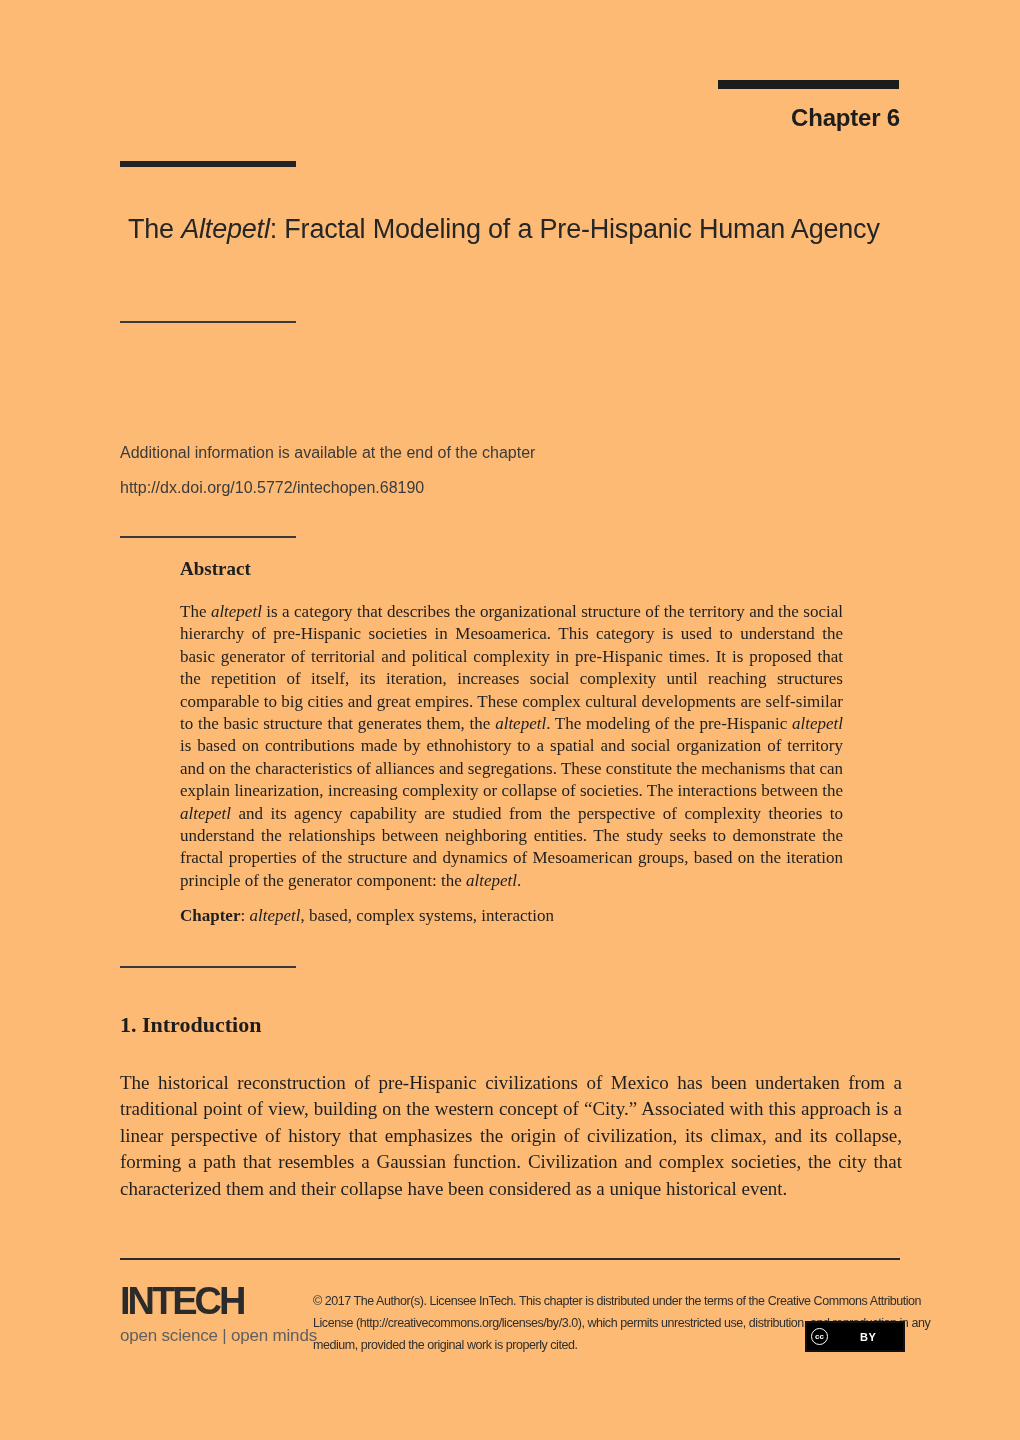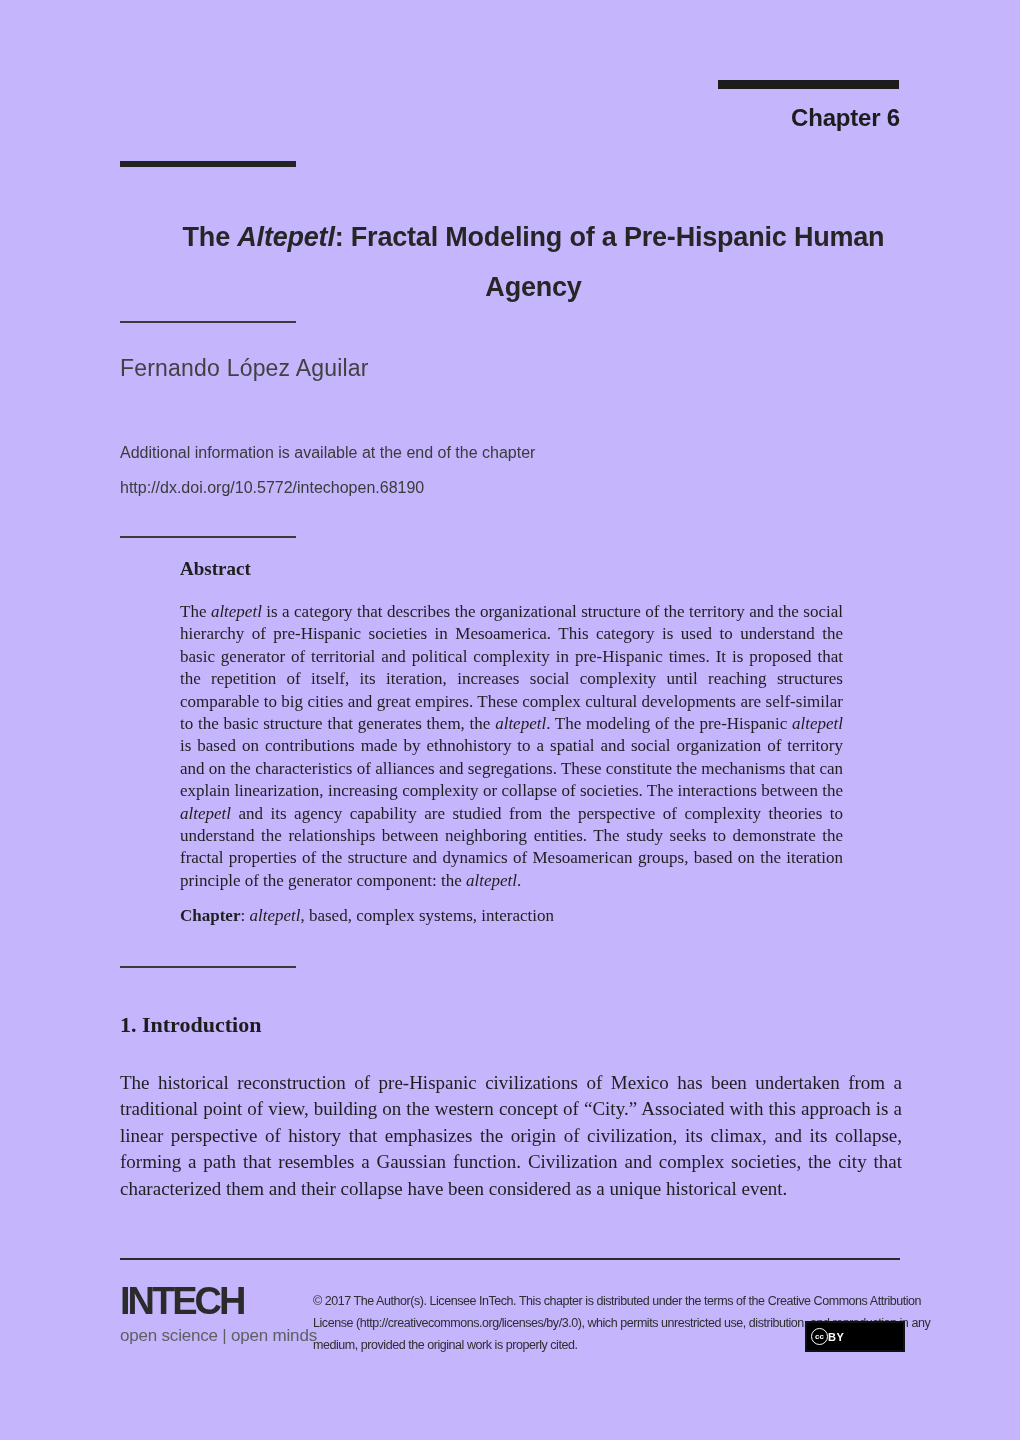--- a/index.html
+++ b/index.html
@@ -1,36 +1,36 @@
 <!DOCTYPE html>
 <html><head>
 <meta charset="utf-8">
 <style>
   html,body{margin:0;padding:0;background:#ffffff;}
   .page{
     position:relative;
     width:1020px;height:1440px;
-    background:#c4b5fd;
+    background:#fdba74;
     font-family:"Liberation Sans", sans-serif;
     color:#222;
     overflow:hidden;
   }
   
   .top-bar{position:absolute;left:718px;top:80px;width:181px;height:9px;background:#1c1c1c;}
   .chapter-label{
     position:absolute;top:104px;left:620px;width:280px;
     text-align:right;font-size:24px;font-weight:bold;color:#1d1d1d;
     letter-spacing:-0.2px;
   }
   
   .title-rule{position:absolute;left:120px;top:161px;width:176px;height:6px;background:#242424;}
   .chapter-title{
     position:absolute;left:120px;top:196px;width:795px;
-    font-size:27px;font-weight:bold;line-height:50px;color:#262626;
-    letter-spacing:-0.2px;margin:16px;text-align:center;
+    font-size:27px;font-weight:normal;line-height:50px;color:#262626;
+    letter-spacing:-0.2px;margin:8px;
   }
   .chapter-title em{font-style:italic;}
   
   .author-rule{position:absolute;left:120px;top:321px;width:176px;height:2px;background:#3a3a3a;}
   .author-name{
     position:absolute;left:120px;top:355px;
     font-size:23px;font-weight:400;color:#414141;letter-spacing:0.2px;
   }
   .additional-info{position:absolute;left:120px;top:444px;font-size:16px;color:#3b3b3b;}
   .doi-link{position:absolute;left:120px;top:479px;font-size:16px;color:#3b3b3b;text-decoration:none;}
@@ -77,35 +77,34 @@
   .cc-badge{
     position:absolute;left:805px;top:1321px;width:100px;height:31px;
     background:#000;border:2px solid #111;box-sizing:border-box;
     display:flex;align-items:center;gap:0;padding-left:4px;
   }
   .cc-circle{
     width:15px;height:15px;border:1.5px solid #fff;border-radius:50%;
     color:#fff;font-size:8px;font-weight:bold;
     display:flex;align-items:center;justify-content:center;line-height:1;
   }
-  .cc-by{color:#fff;font-size:11px;font-weight:bold;letter-spacing:0.5px;}
+  .cc-by{color:#fff;font-size:11px;font-weight:bold;letter-spacing:0.5px;padding-left:32px;}
 </style>
 </head>
 <body>
 
 <div class="page">
 
   <div class="top-bar"></div>
   <div class="chapter-label">Chapter 6</div>
 
   <div class="title-rule"></div>
   <h1 class="chapter-title"><span>The </span><em>Altepetl</em><span>: Fractal Modeling of a Pre-Hispanic Human Agency</span></h1>
 
   <div class="author-rule"></div>
-  <div class="author-name">Fernando López Aguilar</div>
   <div class="additional-info">Additional information is available at the end of the chapter</div>
   <a class="doi-link" href="#">http://dx.doi.org/10.5772/intechopen.68190</a>
 
   <div class="abstract-rule"></div>
   <div class="abstract-section">
     <h2 class="abstract-heading">Abstract</h2>
     <p class="abstract-body"><span>The </span><em>altepetl</em><span> is a category that describes the organizational structure of the territory and the social hierarchy of pre-Hispanic societies in Mesoamerica. This category is used to understand the basic generator of territorial and political complexity in pre-Hispanic times. It is proposed that the repetition of itself, its iteration, increases social complexity until reaching structures comparable to big cities and great empires. These complex cultural developments are self-similar to the basic structure that generates them, the </span><em>altepetl</em><span>. The modeling of the pre-Hispanic </span><em>altepetl</em><span> is based on contributions made by ethnohistory to a spatial and social organization of territory and on the characteristics of alliances and segregations. These constitute the mechanisms that can explain linearization, increasing complexity or collapse of societies. The interactions between the </span><em>altepetl</em><span> and its agency capability are studied from the perspective of complexity theories to understand the relationships between neighboring entities. The study seeks to demonstrate the fractal properties of the structure and dynamics of Mesoamerican groups, based on the iteration principle of the generator component: the </span><em>altepetl</em><span>.</span></p>
     <p class="keywords-line"><strong>Chapter</strong><span><span>: </span><em>altepetl</em><span>, based, complex systems, interaction</span></span></p>
   </div>
 

